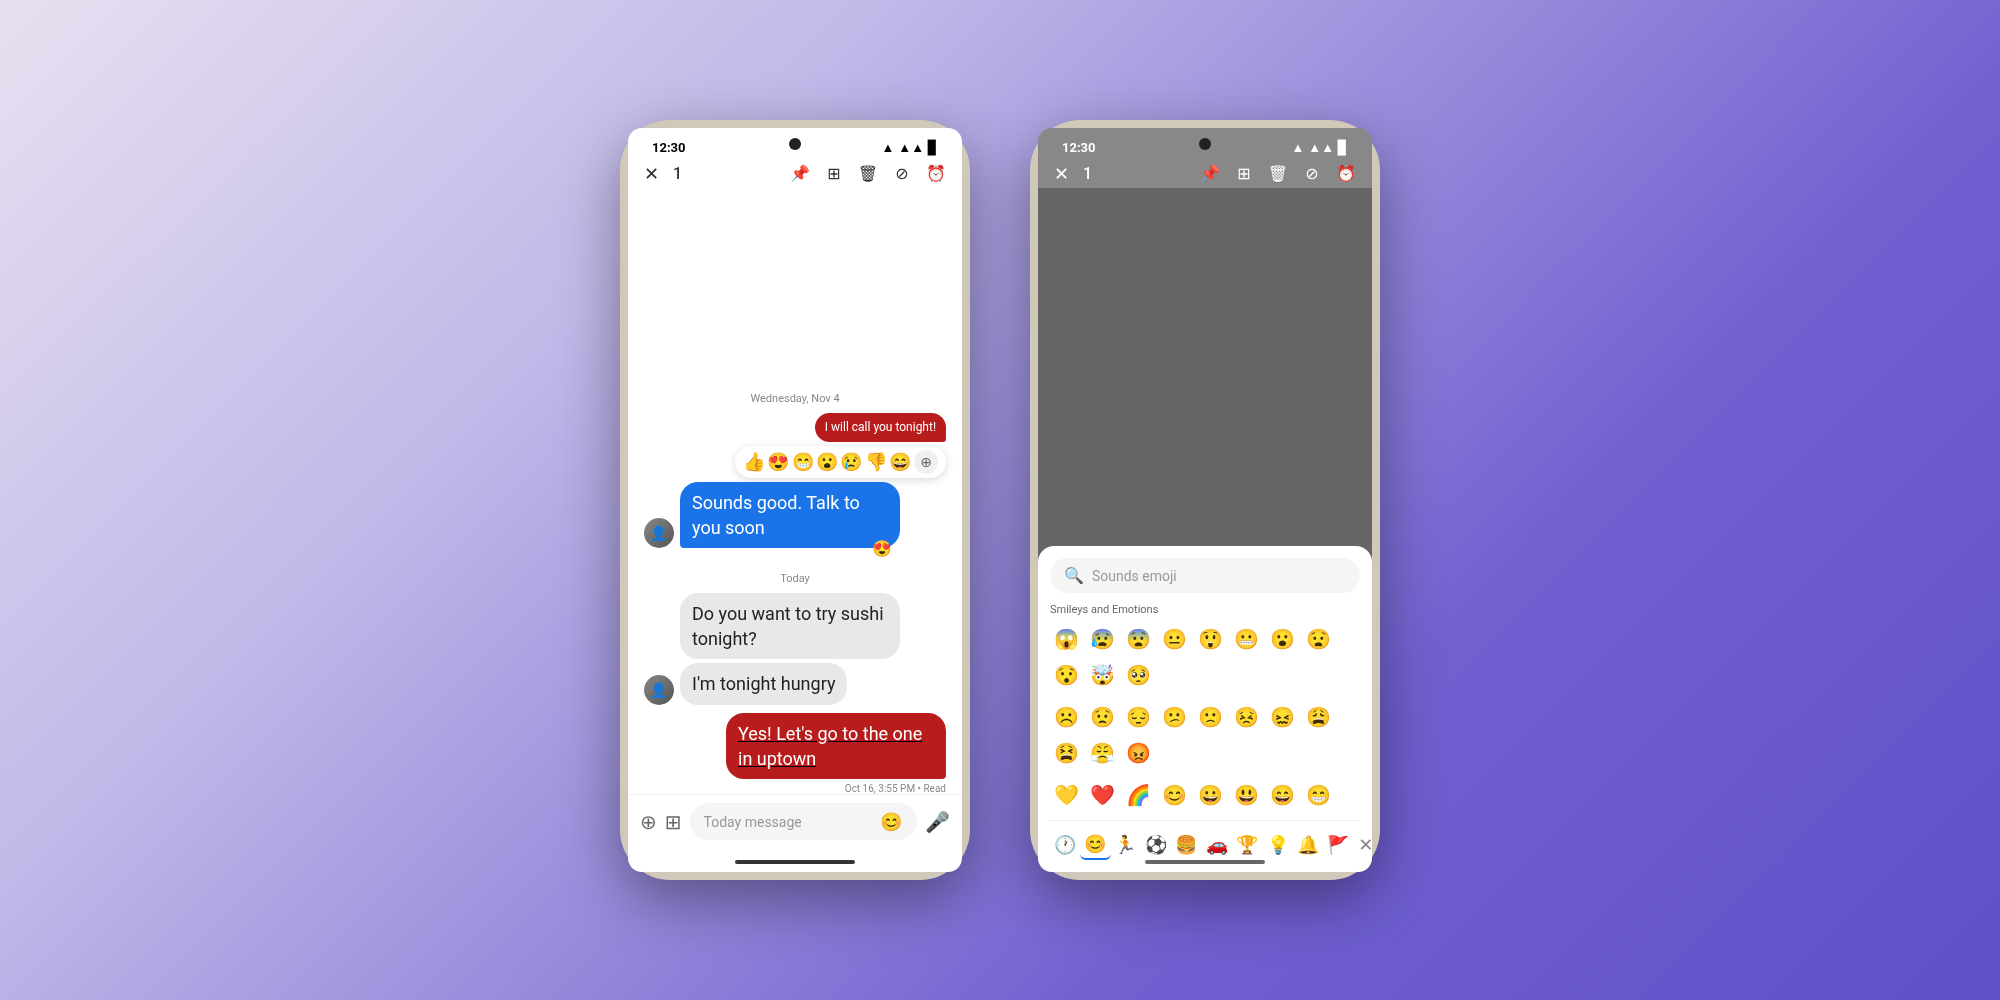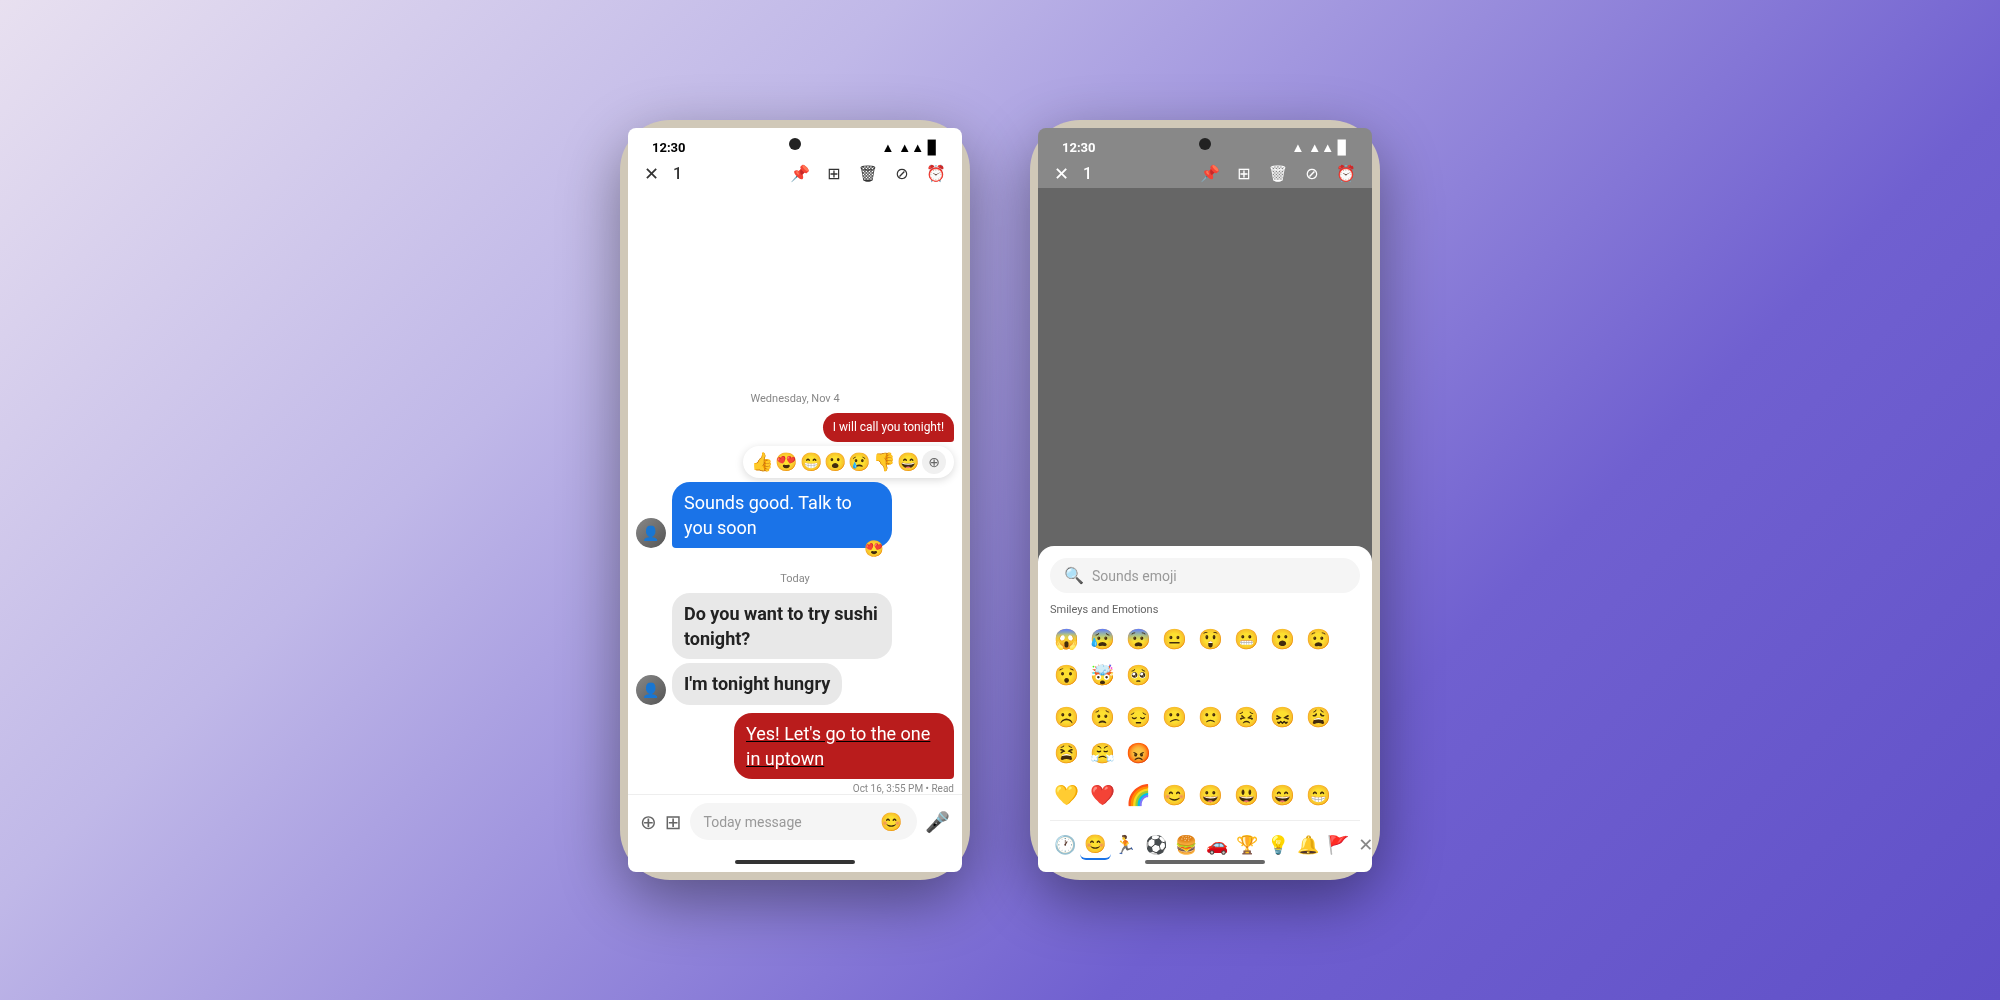--- a/index.html
+++ b/index.html
@@ -22,21 +22,21 @@
       border-radius: 50px;
       padding: 8px;
       box-shadow: 0 20px 60px rgba(0,0,0,0.4);
       position: relative;
     }
 
     .phone-screen {
       width: 100%;
       height: 100%;
       background: #fff;
-      border-radius: 8px;
+      border-radius: 14px;
       overflow: hidden;
       display: flex;
       flex-direction: column;
       position: relative;
     }
 
     
     .status-bar {
       display: flex;
       justify-content: space-between;
@@ -103,21 +103,21 @@
     }
 
     .action-bar.dark .action-icon { color: #fff; }
 
     
     .chat-area {
       flex: 1;
       overflow: hidden;
       display: flex;
       flex-direction: column;
-      padding: 0 8px;
+      padding: 0 16px;
       position: relative;
     }
 
     .date-separator {
       text-align: center;
       font-size: 11px;
       color: #888;
       margin: 10px 0 8px;
     }
 
@@ -170,21 +170,20 @@
 
     .bubble.sent {
       background: #b91c1c;
       color: #fff;
       border-bottom-right-radius: 4px;
     }
 
     .bubble.received-gray {
       background: #e8e8e8;
       color: #222;
-      font-weight: bold;
     }
 
     .msg-meta {
       font-size: 10px;
       color: #888;
       text-align: right;
       margin-top: 2px;
     }
 
     

